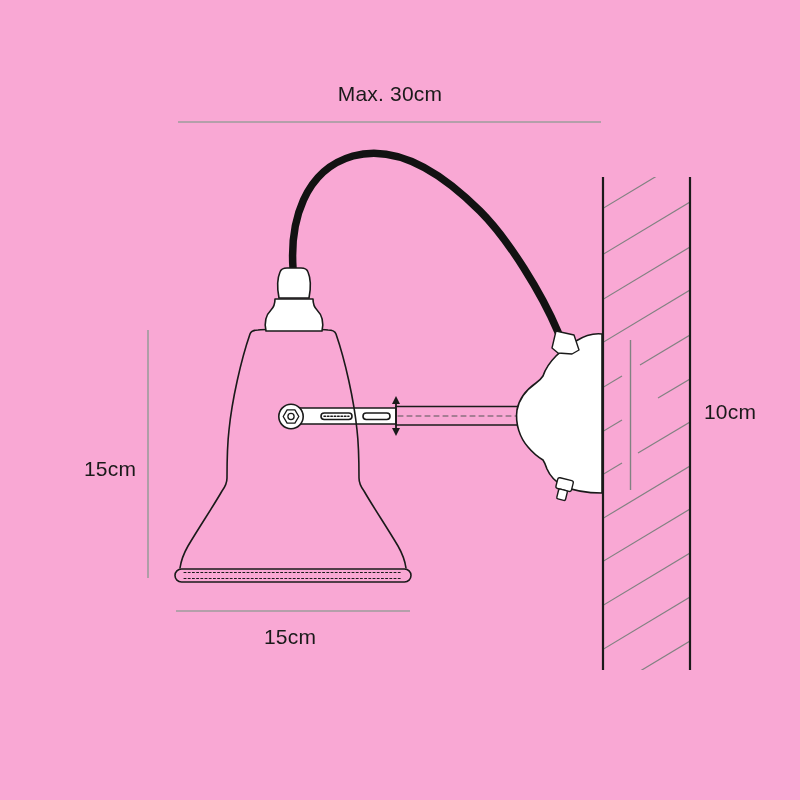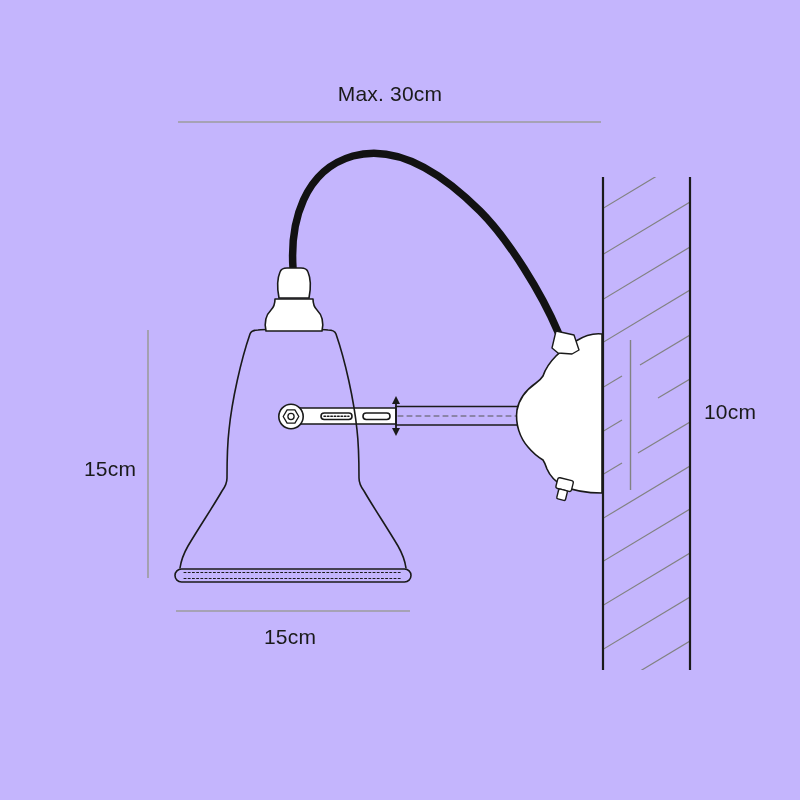--- a/index.html
+++ b/index.html
@@ -1,16 +1,16 @@
 <!DOCTYPE html>
 <html><head>
 <meta charset="utf-8">
 <style>
   html,body{margin:0;padding:0;background:#ffffff;}
-  .stage{width:800px;height:800px;position:relative;background:#c4b5fd;overflow:hidden;}
+  .stage{width:800px;height:800px;position:relative;background:#f9a8d4;overflow:hidden;}
   svg{display:block;}
   .dim-label{
     font-family:"Liberation Sans", sans-serif;
     font-size:21px;
     font-weight:400;
     letter-spacing:0.2px;
   }
 </style>
 </head>
 <body>

